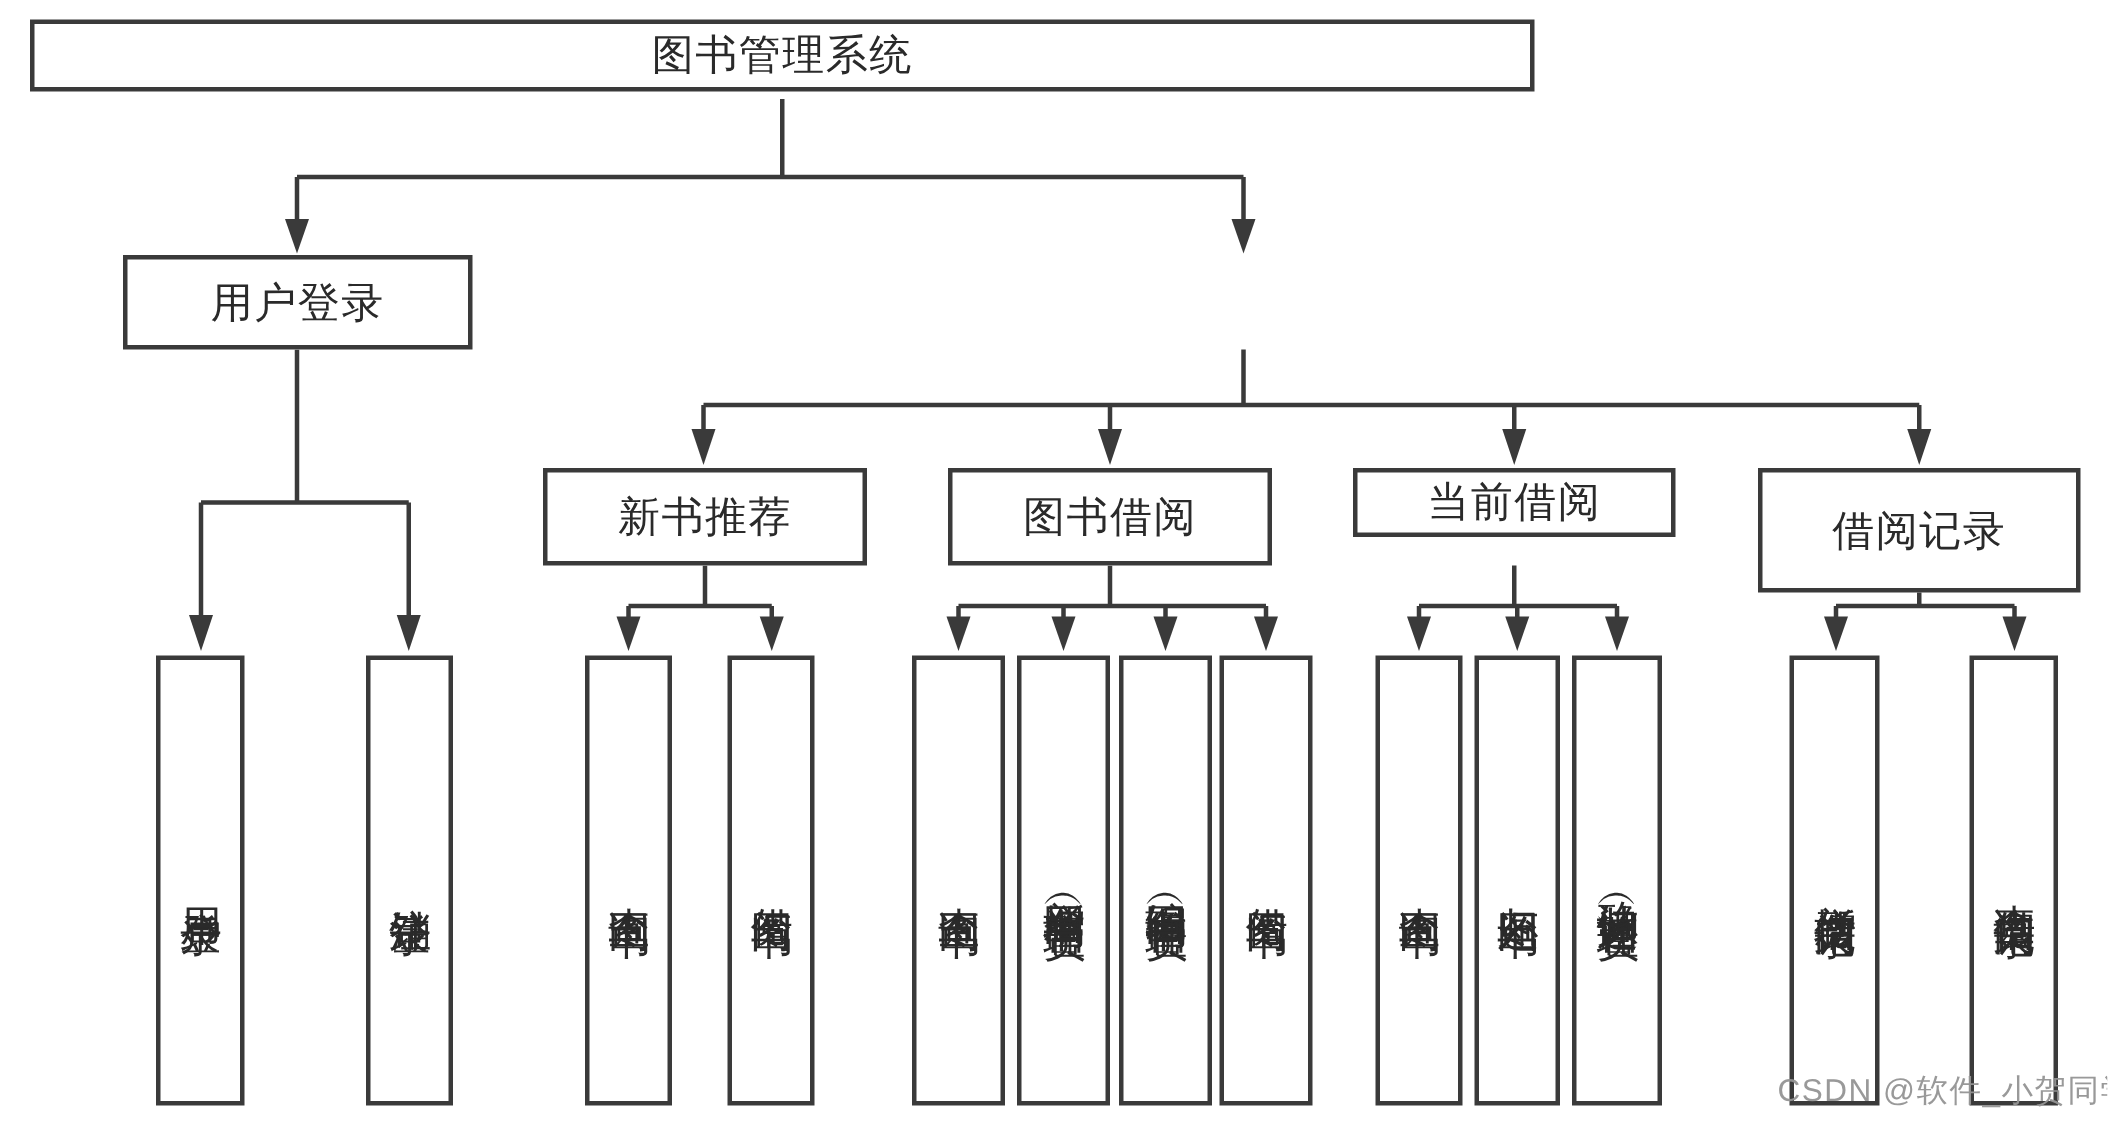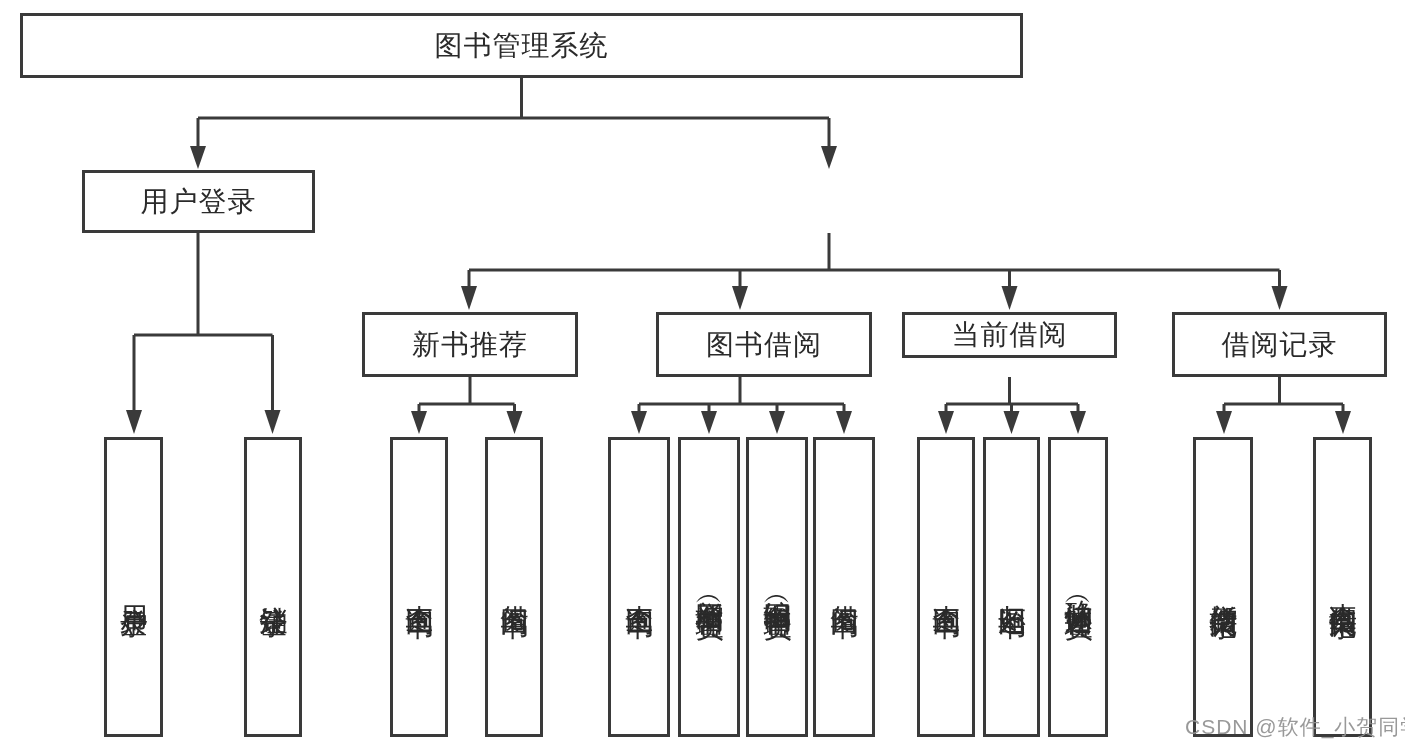--- a/index.html
+++ b/index.html
@@ -53,29 +53,29 @@
   .vtext {
     writing-mode: vertical-rl;
     text-orientation: mixed;
     font-size: 28px;
     line-height: 1;
     letter-spacing: 2px;
     color: #2a2a2a;
     white-space: nowrap;
   }
   
-  #box-root        { left: 20px;   top: 13px;  width: 1003px; height: 65px; }
+  #box-root        { left: 20px;   top: 13px;  width: 1003px; height: 48px; }
   
   #box-user-login  { left: 82px;   top: 170px; width: 233px;  height: 63px; }
   #box-book-mgmt   { left: 712px;  top: 170px; width: 233px;  height: 63px; }
   
   #box-new-rec     { left: 362px;  top: 312px; width: 216px;  height: 65px; }
-  #box-borrow      { left: 632px;  top: 312px; width: 216px;  height: 65px; margin-left: 24px; }
+  #box-borrow      { left: 632px;  top: 312px; width: 216px;  height: 65px; }
   #box-current     { left: 902px;  top: 312px; width: 215px;  height: 46px; }
-  #box-records     { left: 1172px; top: 312px; width: 215px;  height: 65px; }
+  #box-records     { left: 1172px; top: 312px; width: 215px;  height: 83px; }
   
   #leaf-a1 { left: 104px;  width: 59px; }
   #leaf-a2 { left: 244px;  width: 58px; }
   #leaf-b1 { left: 390px;  width: 58px; }
   #leaf-b2 { left: 485px;  width: 58px; }
   #leaf-c1 { left: 608px;  width: 62px; }
   #leaf-c2 { left: 678px;  width: 62px; }
   #leaf-c3 { left: 746px;  width: 62px; }
   #leaf-c4 { left: 813px;  width: 62px; }
   #leaf-d1 { left: 917px;  width: 58px; }

